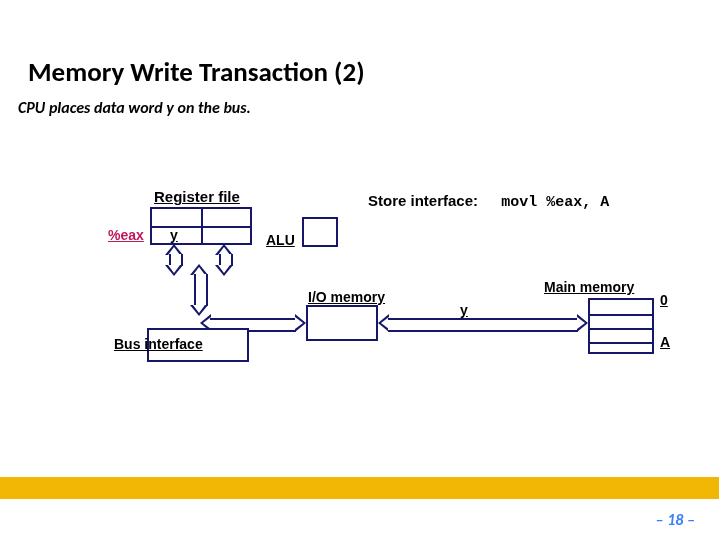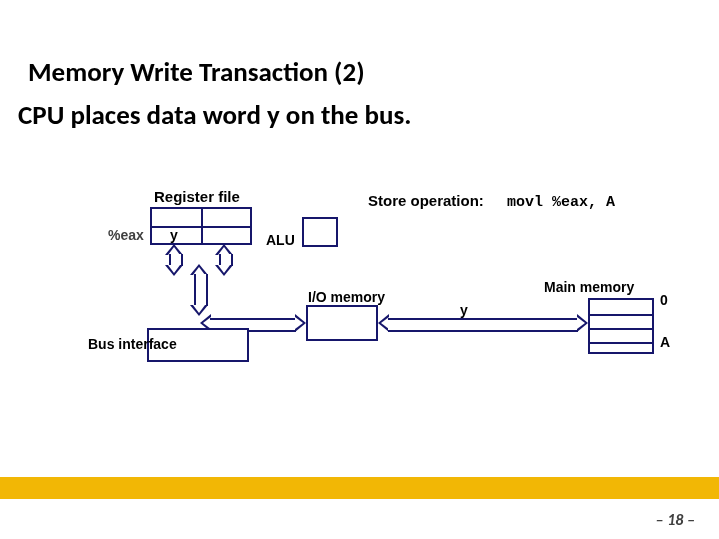--- a/index.html
+++ b/index.html
@@ -10,36 +10,37 @@
     font-family:Calibri,Arial,sans-serif;
     color:#000;
     overflow:hidden;
   }
   .title{
     position:absolute;left:28px;top:18px;
     font-weight:700;font-size:27px;margin-top:37px;
   }
   .subtitle{
     position:absolute;left:18px;top:98px;
-    font-weight:700;font-size:27px;
+    font-weight:700;font-size:16px;font-style:italic;
   }
   .lbl{
     position:absolute;
     font:700 15px Arial,sans-serif;
+    text-decoration:underline;
   }
   .lbl.small{font:700 14px Arial,sans-serif;}
-  .monolbl{font:700 15px 'Courier New',monospace;color:#404040;}
+  .monolbl{font:700 15px 'Courier New',monospace;color:#be185d;}
   .storeop{position:absolute;font:700 15px Arial,sans-serif;}
   .storeop .code{font-family:'Courier New',monospace;padding-left:19px;}
 
   
   .box{position:absolute;border:2px solid #16166b;background:#fff;box-sizing:border-box;}
   .page-num{
     position:absolute;right:24px;bottom:10px;
-    font:italic 700 16px Calibri,Arial,sans-serif;color:#404040;
+    font:italic 700 16px Calibri,Arial,sans-serif;color:#3b82f6;
   }
   .footer-bar{
     position:absolute;left:0;bottom:40px;width:100%;height:22px;
     background:#f2b705;
   }
 
   
   .dha{position:absolute;height:18px;}
   .dha .body{
     position:absolute;left:10px;right:10px;top:4px;height:10px;
@@ -87,21 +88,21 @@
 </style>
 </head>
 <body>
 
 <div class="title">Memory Write Transaction (2)</div>
 <div class="subtitle">CPU places data word y on the bus.</div>
 
 <div class="lbl" style="left:154px;top:188px">Register file</div>
 
 <div class="storeop" style="left:368px;top:192px">
-  <span>Store operation:</span>
+  <span>Store interface:</span>
   <span class="code">movl %eax, A</span>
 </div>
 
 <div class="box" style="left:150px;top:207px;width:102px;height:38px">
   <div style="position:absolute;left:50%;top:0;bottom:0;border-left:2px solid #16166b"></div>
   <div style="position:absolute;left:0;right:0;top:50%;border-top:2px solid #16166b"></div>
 </div>
 <div class="lbl small monolbl" style="left:108px;top:227px">%eax</div>
 <div class="lbl small" style="left:170px;top:227px">y</div>
 
@@ -136,21 +137,21 @@
 
 <div class="dha" style="left:378px;top:314px;width:210px">
   <div class="lhead"></div>
     <div class="body"></div>
     <div class="rhead"></div>
 </div>
 
 <div class="lbl small" style="left:460px;top:302px">y</div>
 
 <div class="box" style="left:147px;top:328px;width:102px;height:34px"></div>
-<div class="lbl small" style="left:88px;top:336px">Bus interface</div>
+<div class="lbl small" style="left:114px;top:336px">Bus interface</div>
 
 <div class="lbl small" style="left:544px;top:279px">Main memory</div>
 <div class="box" style="left:588px;top:298px;width:66px;height:56px">
   <div style="position:absolute;left:0;right:0;top:14px;border-top:2px solid #16166b"></div>
   <div style="position:absolute;left:0;right:0;top:28px;border-top:2px solid #16166b"></div>
   <div style="position:absolute;left:0;right:0;top:42px;border-top:2px solid #16166b"></div>
 </div>
 <div class="lbl small" style="left:660px;top:292px">0</div>
 <div class="lbl small" style="left:660px;top:334px">A</div>
 

